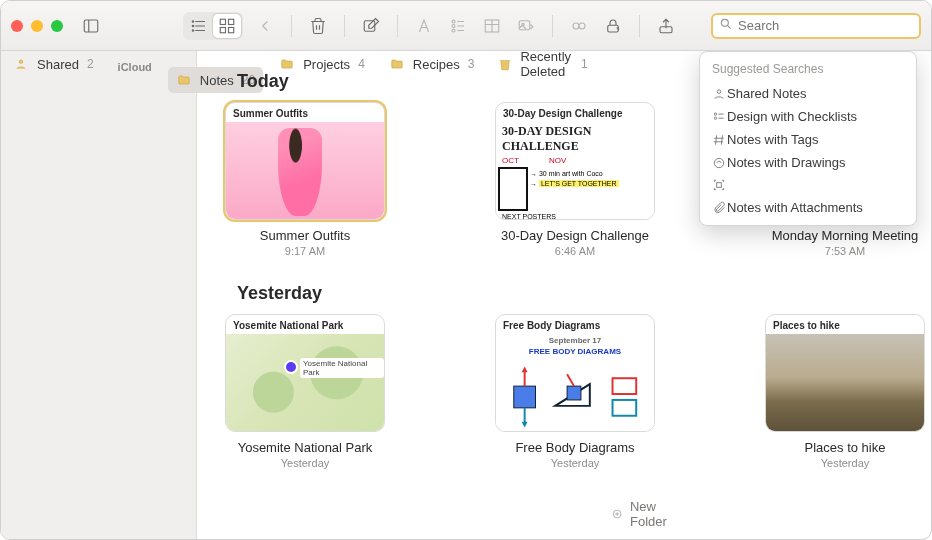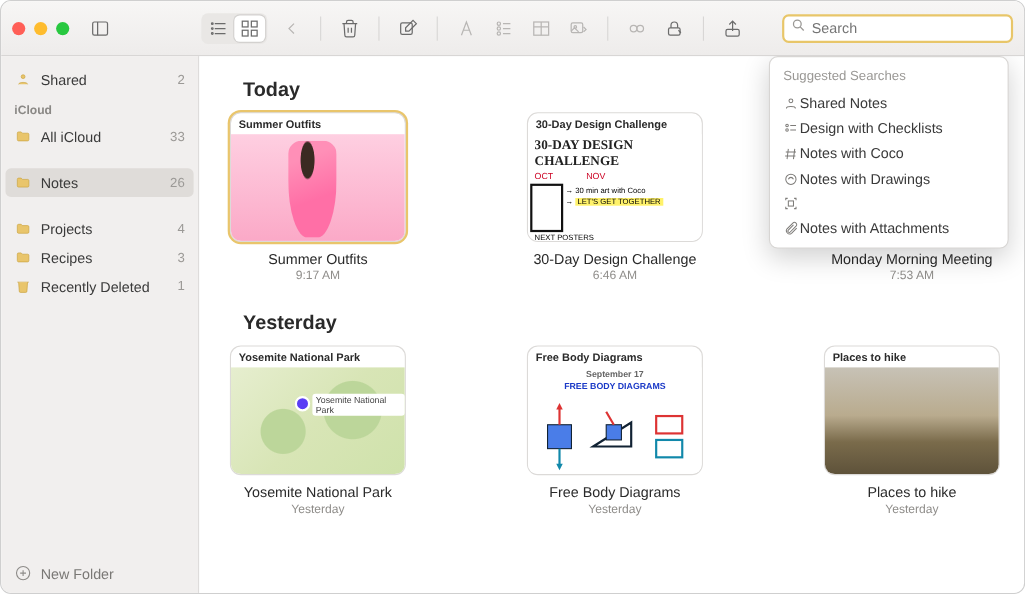--- a/index.html
+++ b/index.html
@@ -17,21 +17,21 @@
   .seg .tb-icon{ width:28px;}
   .seg .active{ background:#fff; box-shadow:0 0 0 1px #d3d1cf; border-radius:5px;}
   .sep { width:1px; height:22px; background:#d8d6d5; margin:0 4px;}
   .spacer { width: 10px; }
   .search-wrap { margin-left:auto; position:relative; }
   .search { width: 210px; height:26px; border:2px solid #e8c669; border-radius:6px; background:#fff; display:flex; align-items:center; padding:0 6px; gap:5px;}
   .search svg { width:14px; height:14px; stroke:#9a9895; fill:none; stroke-width:2;}
   .search input { border:none; outline:none; flex:1; font-size:13px; background:transparent; color:#333;}
   
   .body { flex:1; display:flex; min-height:0; }
-  .sidebar { width:180px; background:#f1efee; border-right:1px solid #dedcdb; display:flex; flex-direction:column; font-size:13px; color:#3a3a3a; }
+  .sidebar { width:196px; background:#f1efee; border-right:1px solid #dedcdb; display:flex; flex-direction:row; font-size:13px; color:#3a3a3a; }
   .sb-row { display:flex; align-items:center; height:26px; padding:0 12px; gap:8px; }
   .sb-row .ic { width:16px; height:16px; display:flex; align-items:center; justify-content:center;}
   .sb-row .ic svg { width:14px; height:14px; stroke:#c8a13a; fill:#e9c56b; stroke-width:1;}
   .sb-row.shared .ic svg { stroke:#c8a13a; fill:#e9c56b;}
   .sb-row .count { margin-left:auto; color:#9b9996; font-size:12px;}
   .sb-section { padding: 10px 12px 4px; color:#8a8885; font-size:11px; font-weight:600; }
   .sb-row.sel { background:#dfdcd9; border-radius:5px; margin:16px 4px; padding:0 8px;}
   .sb-footer { margin-top:auto; padding:10px 12px; display:flex; align-items:center; gap:8px; color:#7a7875; border-top:0; }
   .sb-footer svg { width:16px;height:16px; stroke:#8d8b88; fill:none; stroke-width:1.5;}
   
@@ -202,29 +202,20 @@
             <svg viewBox="0 0 24 24">
               <circle cx="12" cy="8" r="3"></circle>
               <path d="M5 20c0-4 14-4 14 0"></path>
             </svg>
           </span>
         <span>Shared</span>
         <span class="count">2</span>
       </div>
       <div class="sb-section">iCloud</div>
 
-      <div class="sb-row">
-        <span class="ic">
-            <svg viewBox="0 0 24 24">
-              <path d="M3 7a2 2 0 0 1 2-2h4l2 2h8a2 2 0 0 1 2 2v8a2 2 0 0 1-2 2H5a2 2 0 0 1-2-2z"></path>
-            </svg>
-          </span>
-        <span>All iCloud</span>
-        <span class="count">33</span>
-      </div>
       <div class="sb-row sel">
         <span class="ic">
             <svg viewBox="0 0 24 24">
               <path d="M3 7a2 2 0 0 1 2-2h4l2 2h8a2 2 0 0 1 2 2v8a2 2 0 0 1-2 2H5a2 2 0 0 1-2-2z"></path>
             </svg>
           </span>
         <span>Notes</span>
         <span class="count">26</span>
       </div>
       <div class="sb-row">
@@ -286,21 +277,21 @@
             </svg>
             <span>Design with Checklists</span>
           </div>
         <div class="dd-row">
             <svg viewBox="0 0 24 24">
               <line x1="8" y1="4" x2="6" y2="20"></line>
               <line x1="18" y1="4" x2="16" y2="20"></line>
               <line x1="4" y1="9" x2="20" y2="9"></line>
               <line x1="3" y1="15" x2="19" y2="15"></line>
             </svg>
-            <span>Notes with Coco</span>
+            <span>Notes with Tags</span>
           </div>
         <div class="dd-row">
             <svg viewBox="0 0 24 24">
               <circle cx="12" cy="12" r="8"></circle>
               <path d="M8 12c2-4 6-4 8 0"></path>
             </svg>
             <span>Notes with Drawings</span>
           </div>
         <div class="dd-row">
             <svg viewBox="0 0 24 24">

